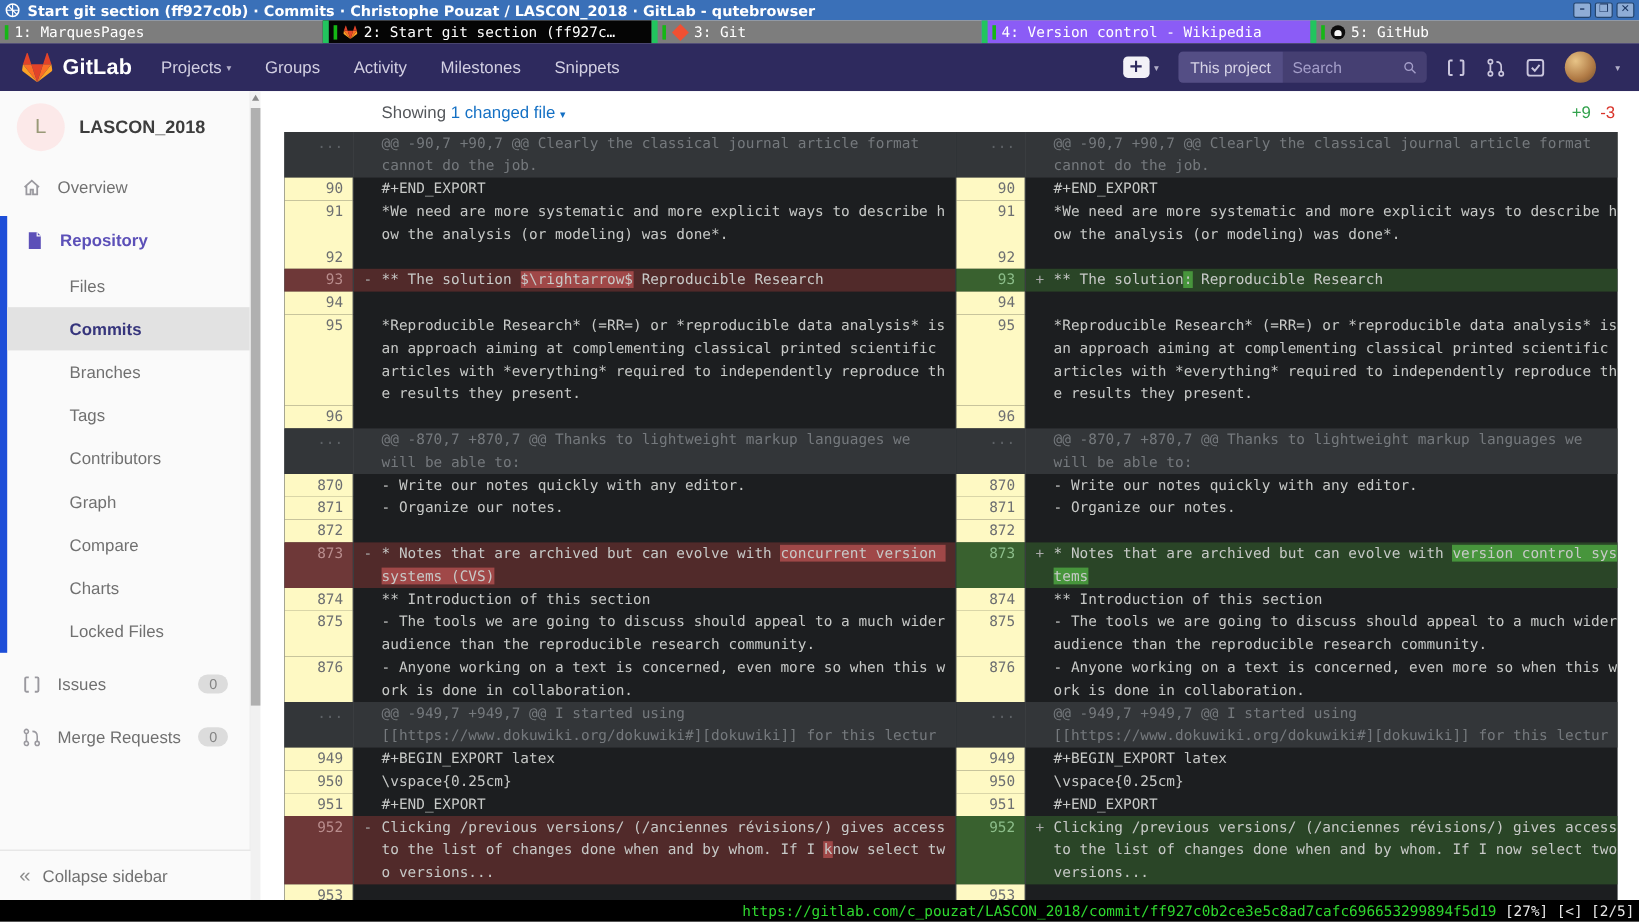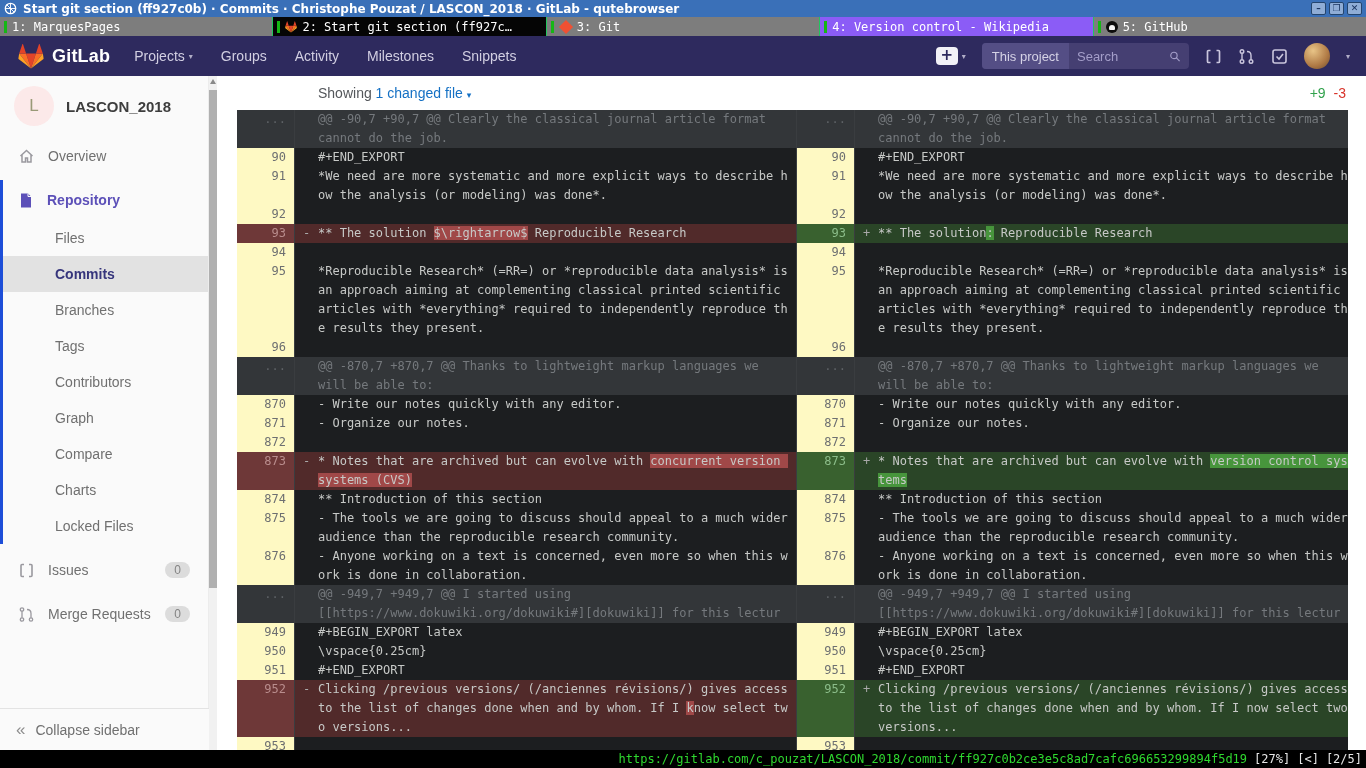--- a/index.html
+++ b/index.html
@@ -14,21 +14,21 @@
   .titlebar .qb-icon { width:13px; height:13px; margin-right:6px; flex:none; }
   .winbtns { margin-left:auto; display:flex; gap:3px; }
   .winbtn { width:15px; height:13px; background:#8fadd6; border:1px solid #24456e;
             color:#15305c; font:bold 9px "DejaVu Sans", sans-serif; line-height:11px;
             text-align:center; border-radius:2px; }
 
   .tabbar { position:absolute; top:17px; left:0; width:1366px; height:19px;
             background:#7d7d7d; display:flex;
             font:12px "DejaVu Sans Mono", monospace; color:#fff; }
   .tab { flex:1 1 0; display:flex; align-items:center; padding:0 4px; overflow:hidden;
-         white-space:nowrap; border-left:1px solid #22c55e; }
+         white-space:nowrap; border-left:5px solid #22c55e; }
   .tab:first-child { border-left:none; }
   .tab .ind { width:3px; height:12px; background:#15b715; margin-right:5px; flex:none; }
   .tab.sel { background:#050505; }
   .tab.light { background:#8b5cf6; }
   .fav { width:12px; height:12px; margin-right:5px; flex:none; }
   .fav-git { width:10px; height:10px; background:#f05033; transform:rotate(45deg); margin:1px 6px 1px 2px; flex:none; }
   .fav-gh { width:12px; height:12px; background:#0c0c0c; border-radius:50%; position:relative; flex:none; margin-right:5px; }
   .fav-gh::after { content:""; position:absolute; left:3px; top:4px; width:6px; height:5px;
                    background:#f5f5f5; border-radius:3px 3px 1px 1px; }
 
@@ -61,21 +61,21 @@
 
   
   .sidebar { position:absolute; left:0; top:0; width:209px; height:674px;
              background:#fafafa; border-right:1px solid #ececec; font-size:14px; color:#707070; }
   .proj { display:flex; align-items:center; gap:12px; padding:10px 14px 12px; }
   .proj-avatar { width:40px; height:40px; border-radius:50%; background:#fce9e9;
                  color:#997; font-size:17px; display:flex; align-items:center; justify-content:center; }
   .proj-name { font-weight:bold; color:#3d3d3d; font-size:15px; }
   .sb-item { height:36px; display:flex; align-items:center; gap:13px; padding:0 18px; }
   .sb-item svg { flex:none; }
-  .repo-section { border-left:3px solid #1d4ed8; margin-top:6px; }
+  .repo-section { border-left:6px solid #1d4ed8; margin-top:6px; }
   .repo-head { height:40px; display:flex; align-items:center; gap:13px; padding:0 15px;
                color:#5c50b8; font-weight:bold; }
   .sb-sub { height:36px; display:flex; align-items:center; padding:0 0 0 52px; color:#707070; }
   .sb-sub.active { background:#e2e2e2; color:#36357c; font-weight:bold; }
   .sb-badge { margin-left:auto; background:#dcdcdc; color:#848484; font-size:12px;
               border-radius:9px; padding:1px 9px; }
   .collapse { position:absolute; bottom:0; left:0; width:209px; height:42px;
               border-top:1px solid #e3e3e3; display:flex; align-items:center; gap:10px;
               padding:0 16px; color:#707070; background:#fafafa; }
   .collapse .chev { font-size:17px; color:#8d8d8d; }

